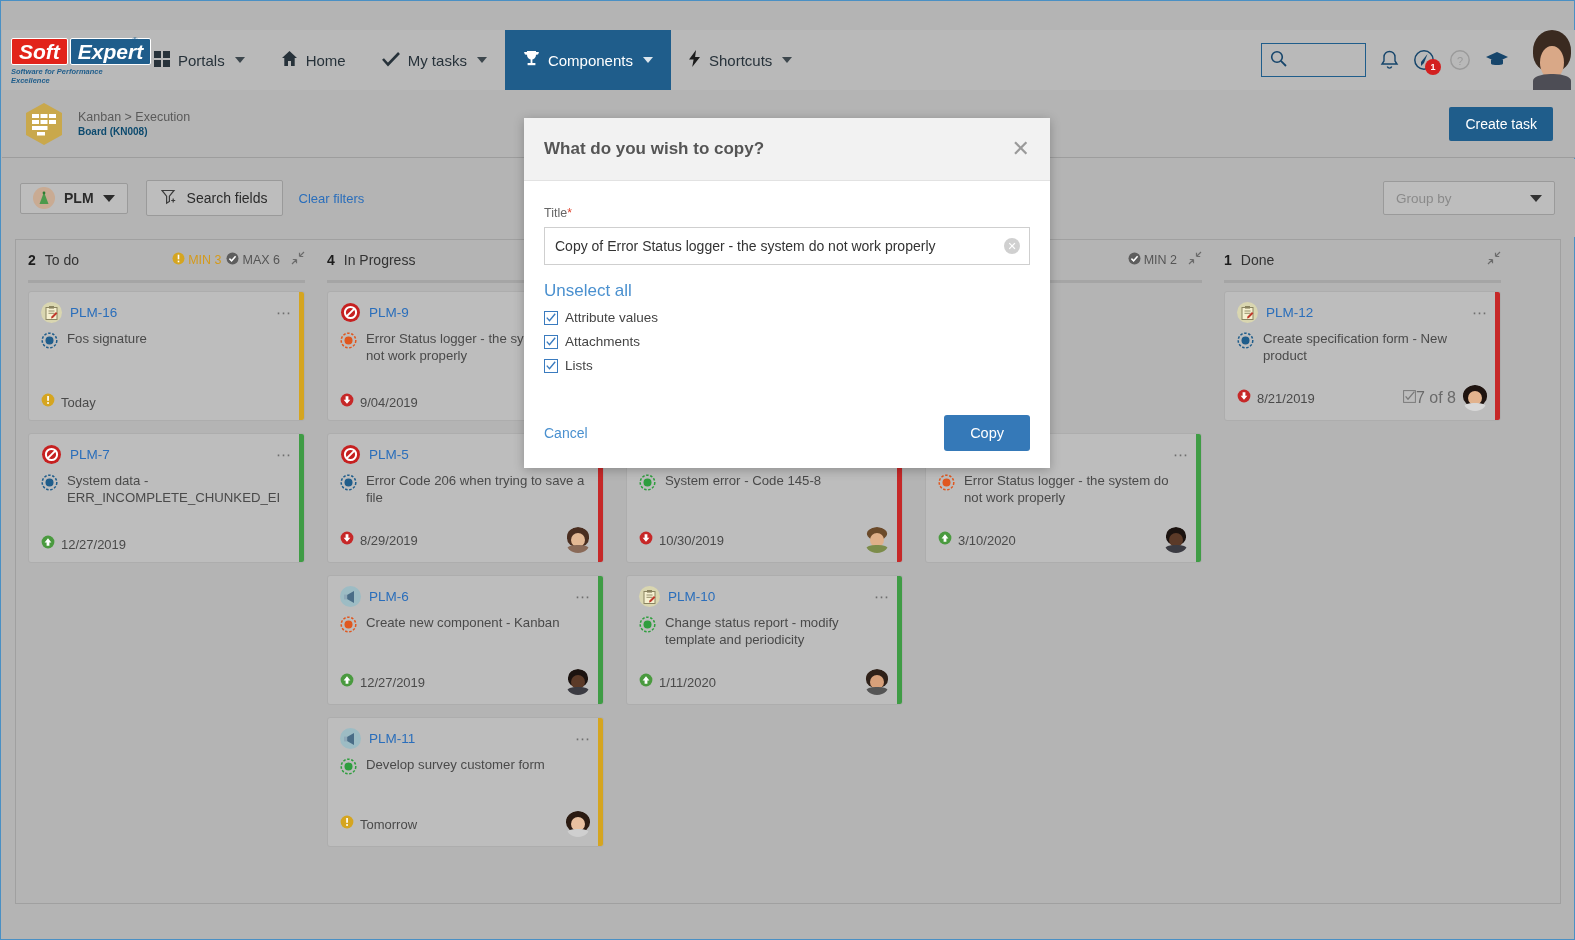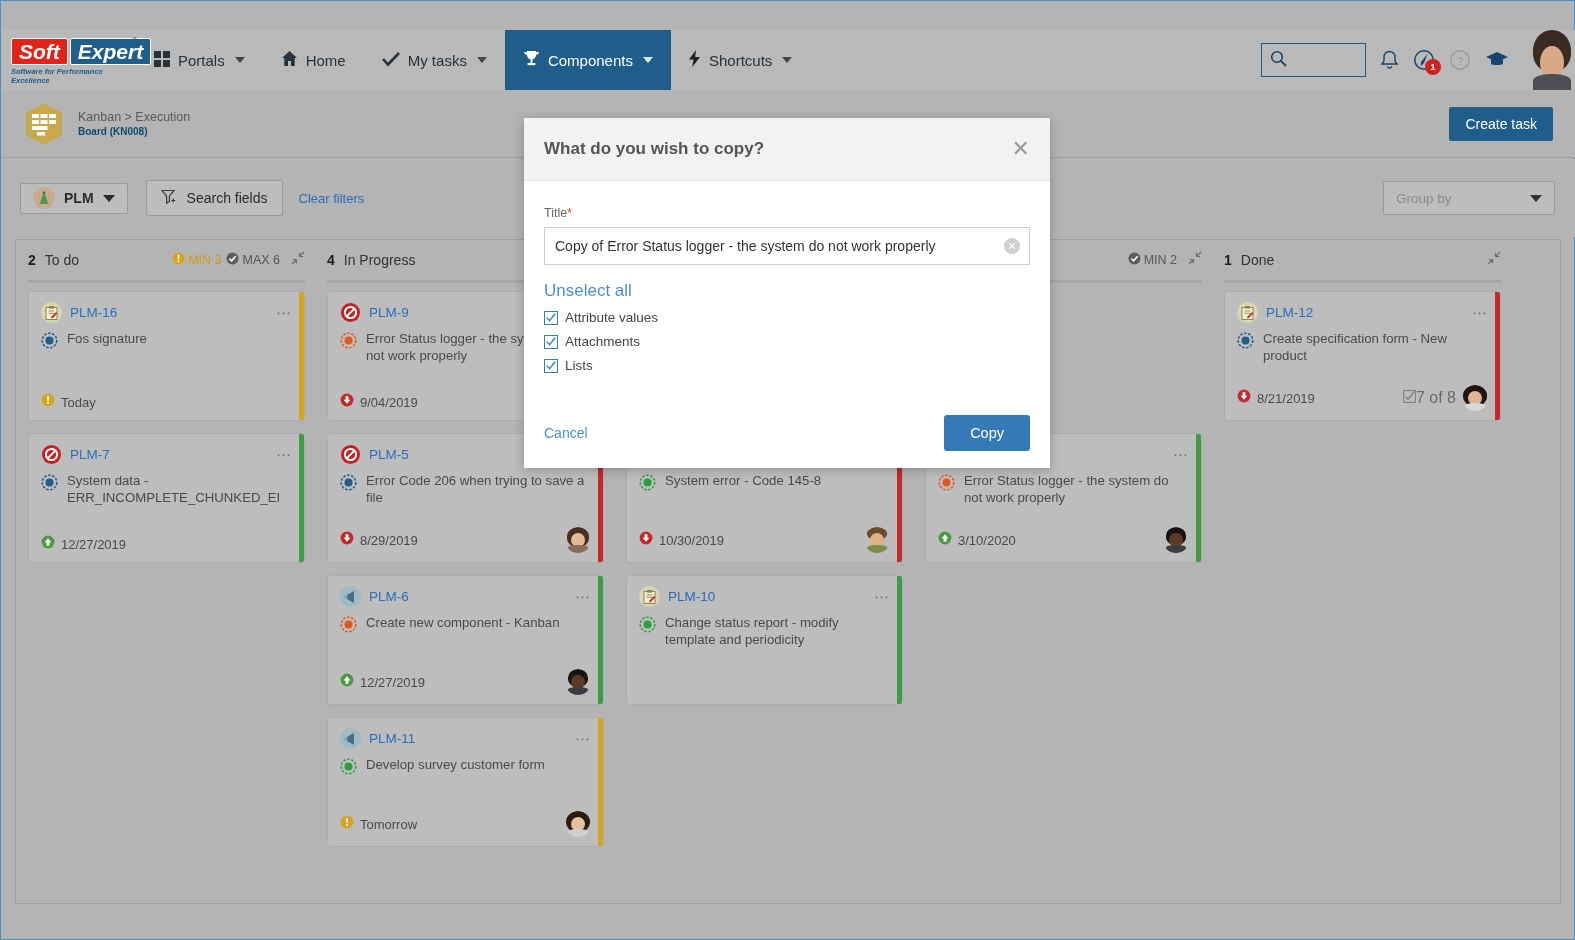--- a/index.html
+++ b/index.html
@@ -741,20 +741,36 @@
           </div>
           <div class="card-body">
             <span class="prio-ico">
               <svg width="17" height="17" viewBox="0 0 17 17">
                   <circle cx="8.5" cy="8.5" r="7.3" fill="none" stroke="#2e9e3e" stroke-width="1.5" stroke-dasharray="2.5 1.6"></circle>
                   <circle cx="8.5" cy="8.5" r="4" fill="#2e9e3e"></circle>
                 </svg>
             </span>
             <span class="card-title">Change status report - modify template and periodicity</span>
           </div>
+          <div class="card-foot">
+            <span>
+              <svg width="14" height="14" viewBox="0 0 14 14">
+                  <circle cx="7" cy="7" r="6.4" fill="#4a9a3f"></circle>
+                  <path d="M7 3.3 L10.4 7.4 L8.4 7.4 L8.4 10.8 L5.6 10.8 L5.6 7.4 L3.6 7.4 Z" fill="#fff"></path>
+                </svg>
+            </span>
+            <span class="date-txt">1/11/2020</span>
+            <span class="av">
+              <span class="face">
+                  <span class="hair" style="background:#2f2119;height:74%;left:6%;width:88%;"></span>
+                  <span class="skin" style="background:#d7a07a;"></span>
+                  <span class="body" style="background:#555;"></span>
+                </span>
+            </span>
+          </div>
         </div>
 
       </div>
     </div>
 
     <div class="column">
       <div class="col-head">
         <span class="col-count"></span>
         <span class="col-name"></span>
         <span class="col-meta">

